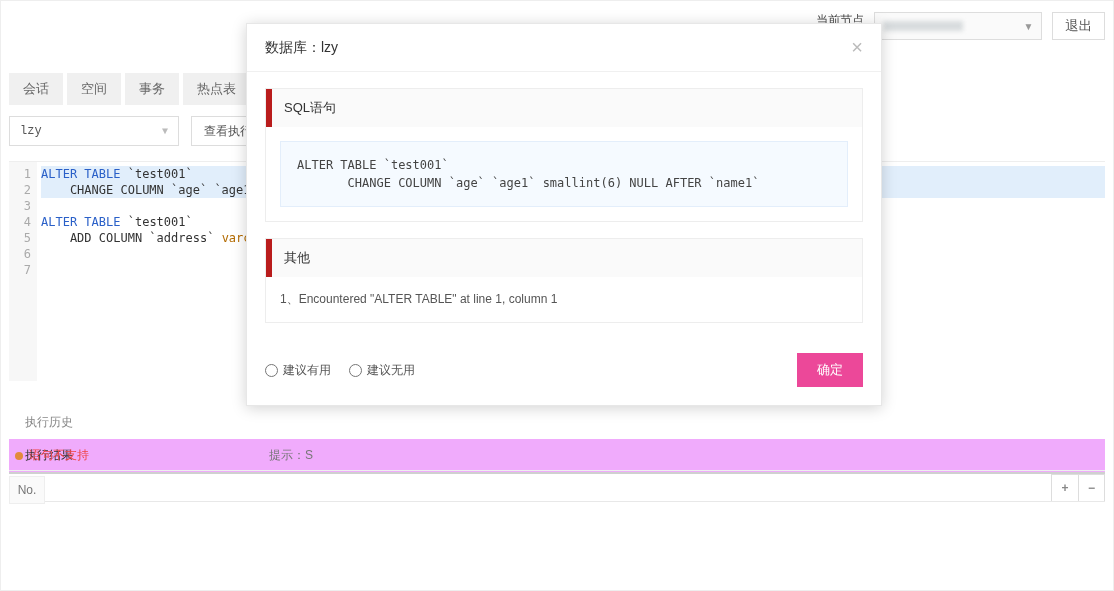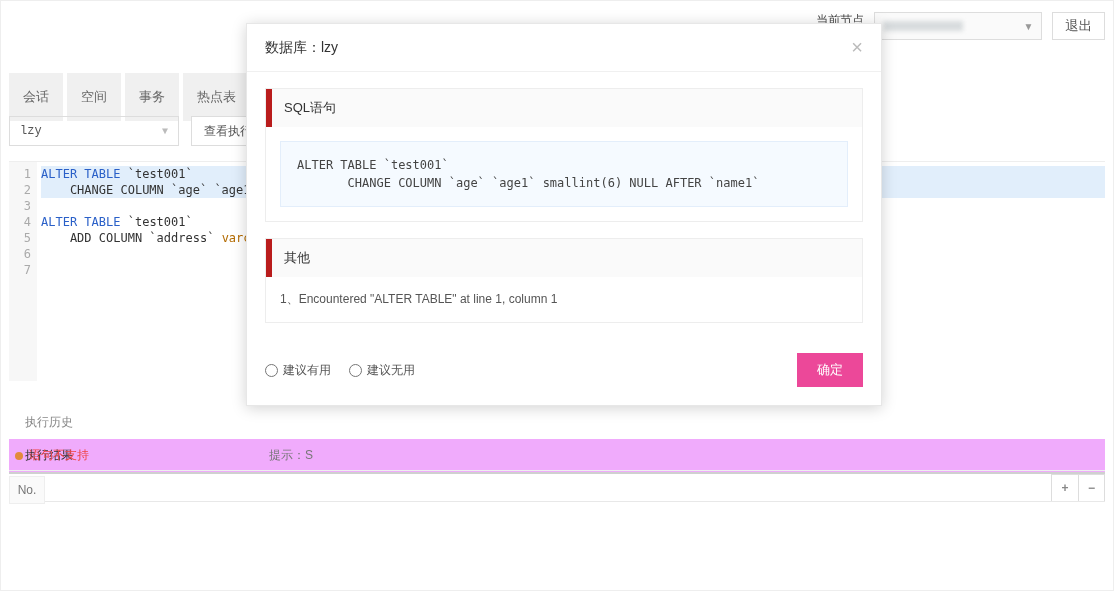--- a/index.html
+++ b/index.html
@@ -8,21 +8,21 @@
 
 .top-header { height: 20px; position: absolute; top: 11px; right: 0; display: flex; align-items: flex-start; padding-right: 8px; gap: 10px; }
 .top-header .label { color: #444; font-size: 12px; }
 .top-header .user-dd { width: 168px; height: 28px; border: 1px solid #ddd; background: #fafafa; position: relative; display: flex; align-items: center; padding: 0 8px; }
 .top-header .user-dd .blur { width: 80px; height: 10px; background: #d8dcde; filter: blur(2px); }
 .top-header .user-dd .caret { margin-left: auto; color: #999; font-size: 10px; }
 .top-header .logout-btn { height: 28px; padding: 0 12px; border: 1px solid #ddd; background: #fff; color: #555; cursor: pointer; }
 
 
 .main-tabs { position: absolute; top: 72px; left: 8px; display: flex; gap: 4px; }
-.main-tabs .tab { padding: 15px 14px; background: #f0f0f0; color: #666; font-size: 13px; cursor: pointer; }
+.main-tabs .tab { padding: 7px 14px; background: #f0f0f0; color: #666; font-size: 13px; cursor: pointer; }
 .main-tabs .tab.active { background: #d9d9d9; color: #333; }
 
 
 .db-row { position: absolute; top: 115px; left: 8px; display: flex; gap: 12px; align-items: flex-end; font-family: Liberation Mono, monospace; }
 .db-select { width: 170px; height: 30px; border: 1px solid #ddd; display: flex; align-items: center; padding: 0 10px; color: #555; position: relative; }
 .db-select .caret { margin-left: auto; color: #bbb; font-size: 10px; }
 .plan-btn { height: 30px; padding: 0 12px; border: 1px solid #ddd; background: #fff; color: #555; cursor: pointer; display: flex; align-items: center; }
 
 
 .editor { position: absolute; top: 160px; left: 8px; right: 8px; height: 220px; border-top: 1px solid #eee; display: flex; font-family: Consolas, monospace; font-size: 12px; }

